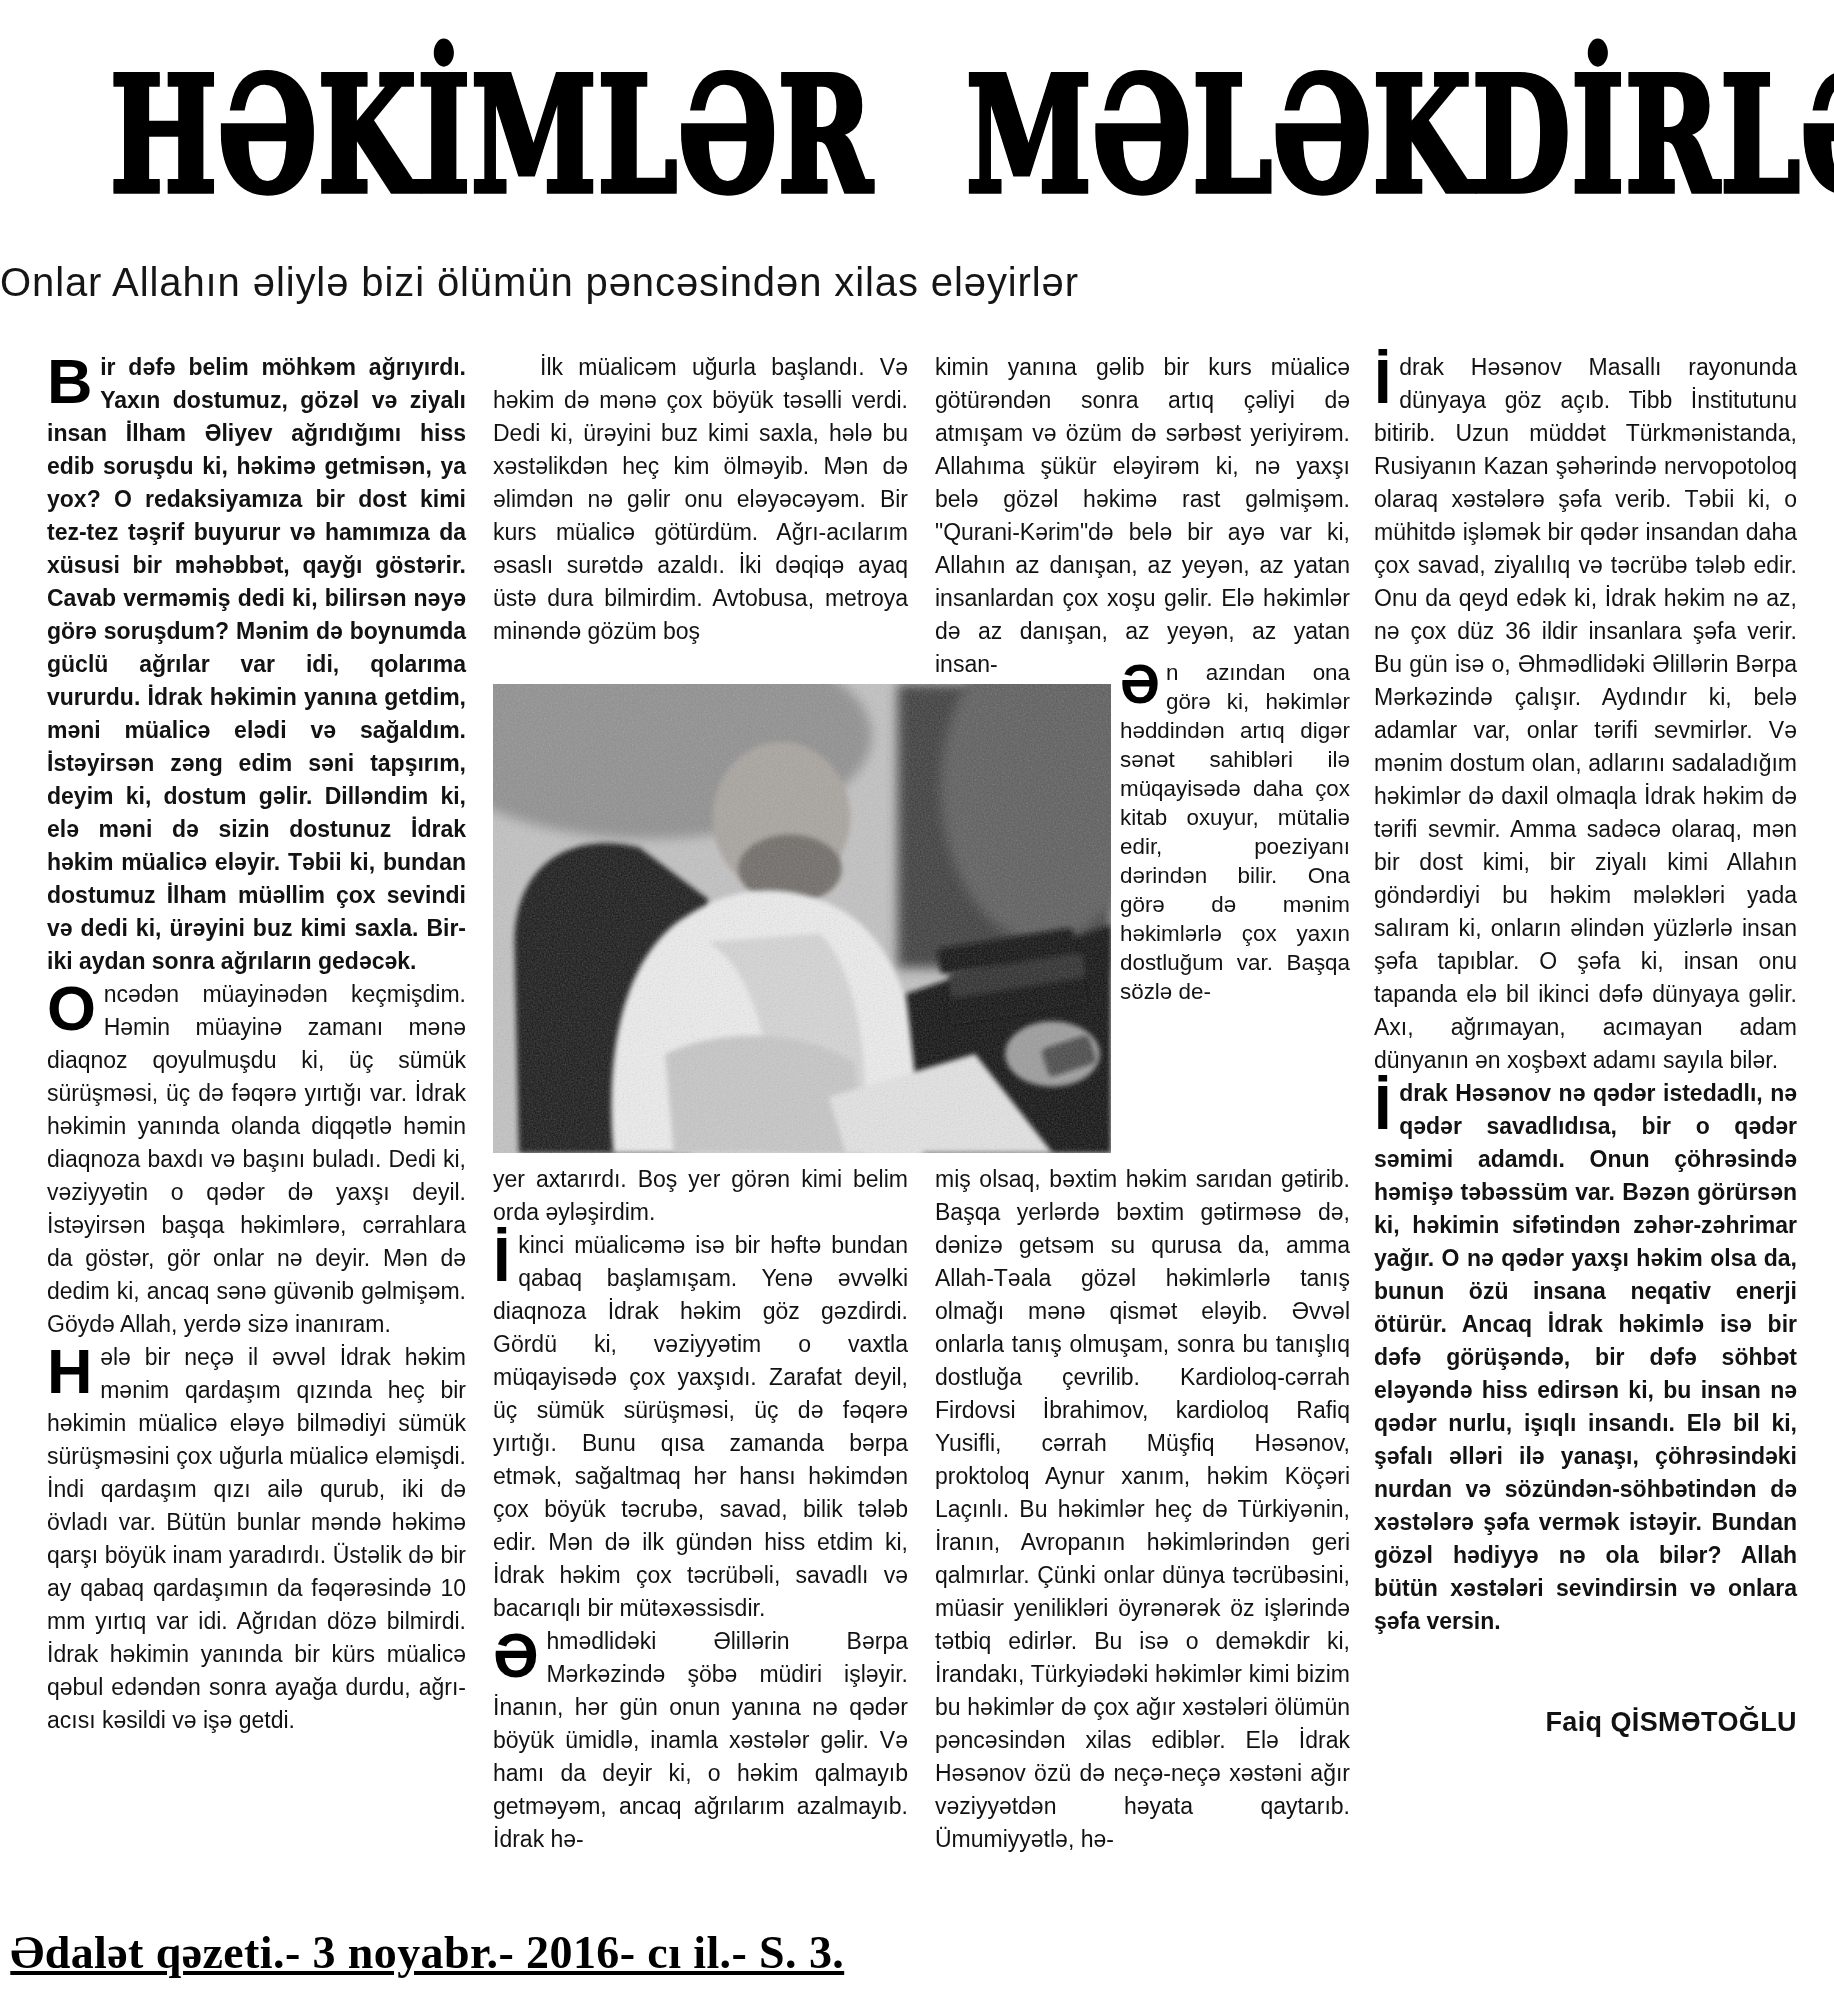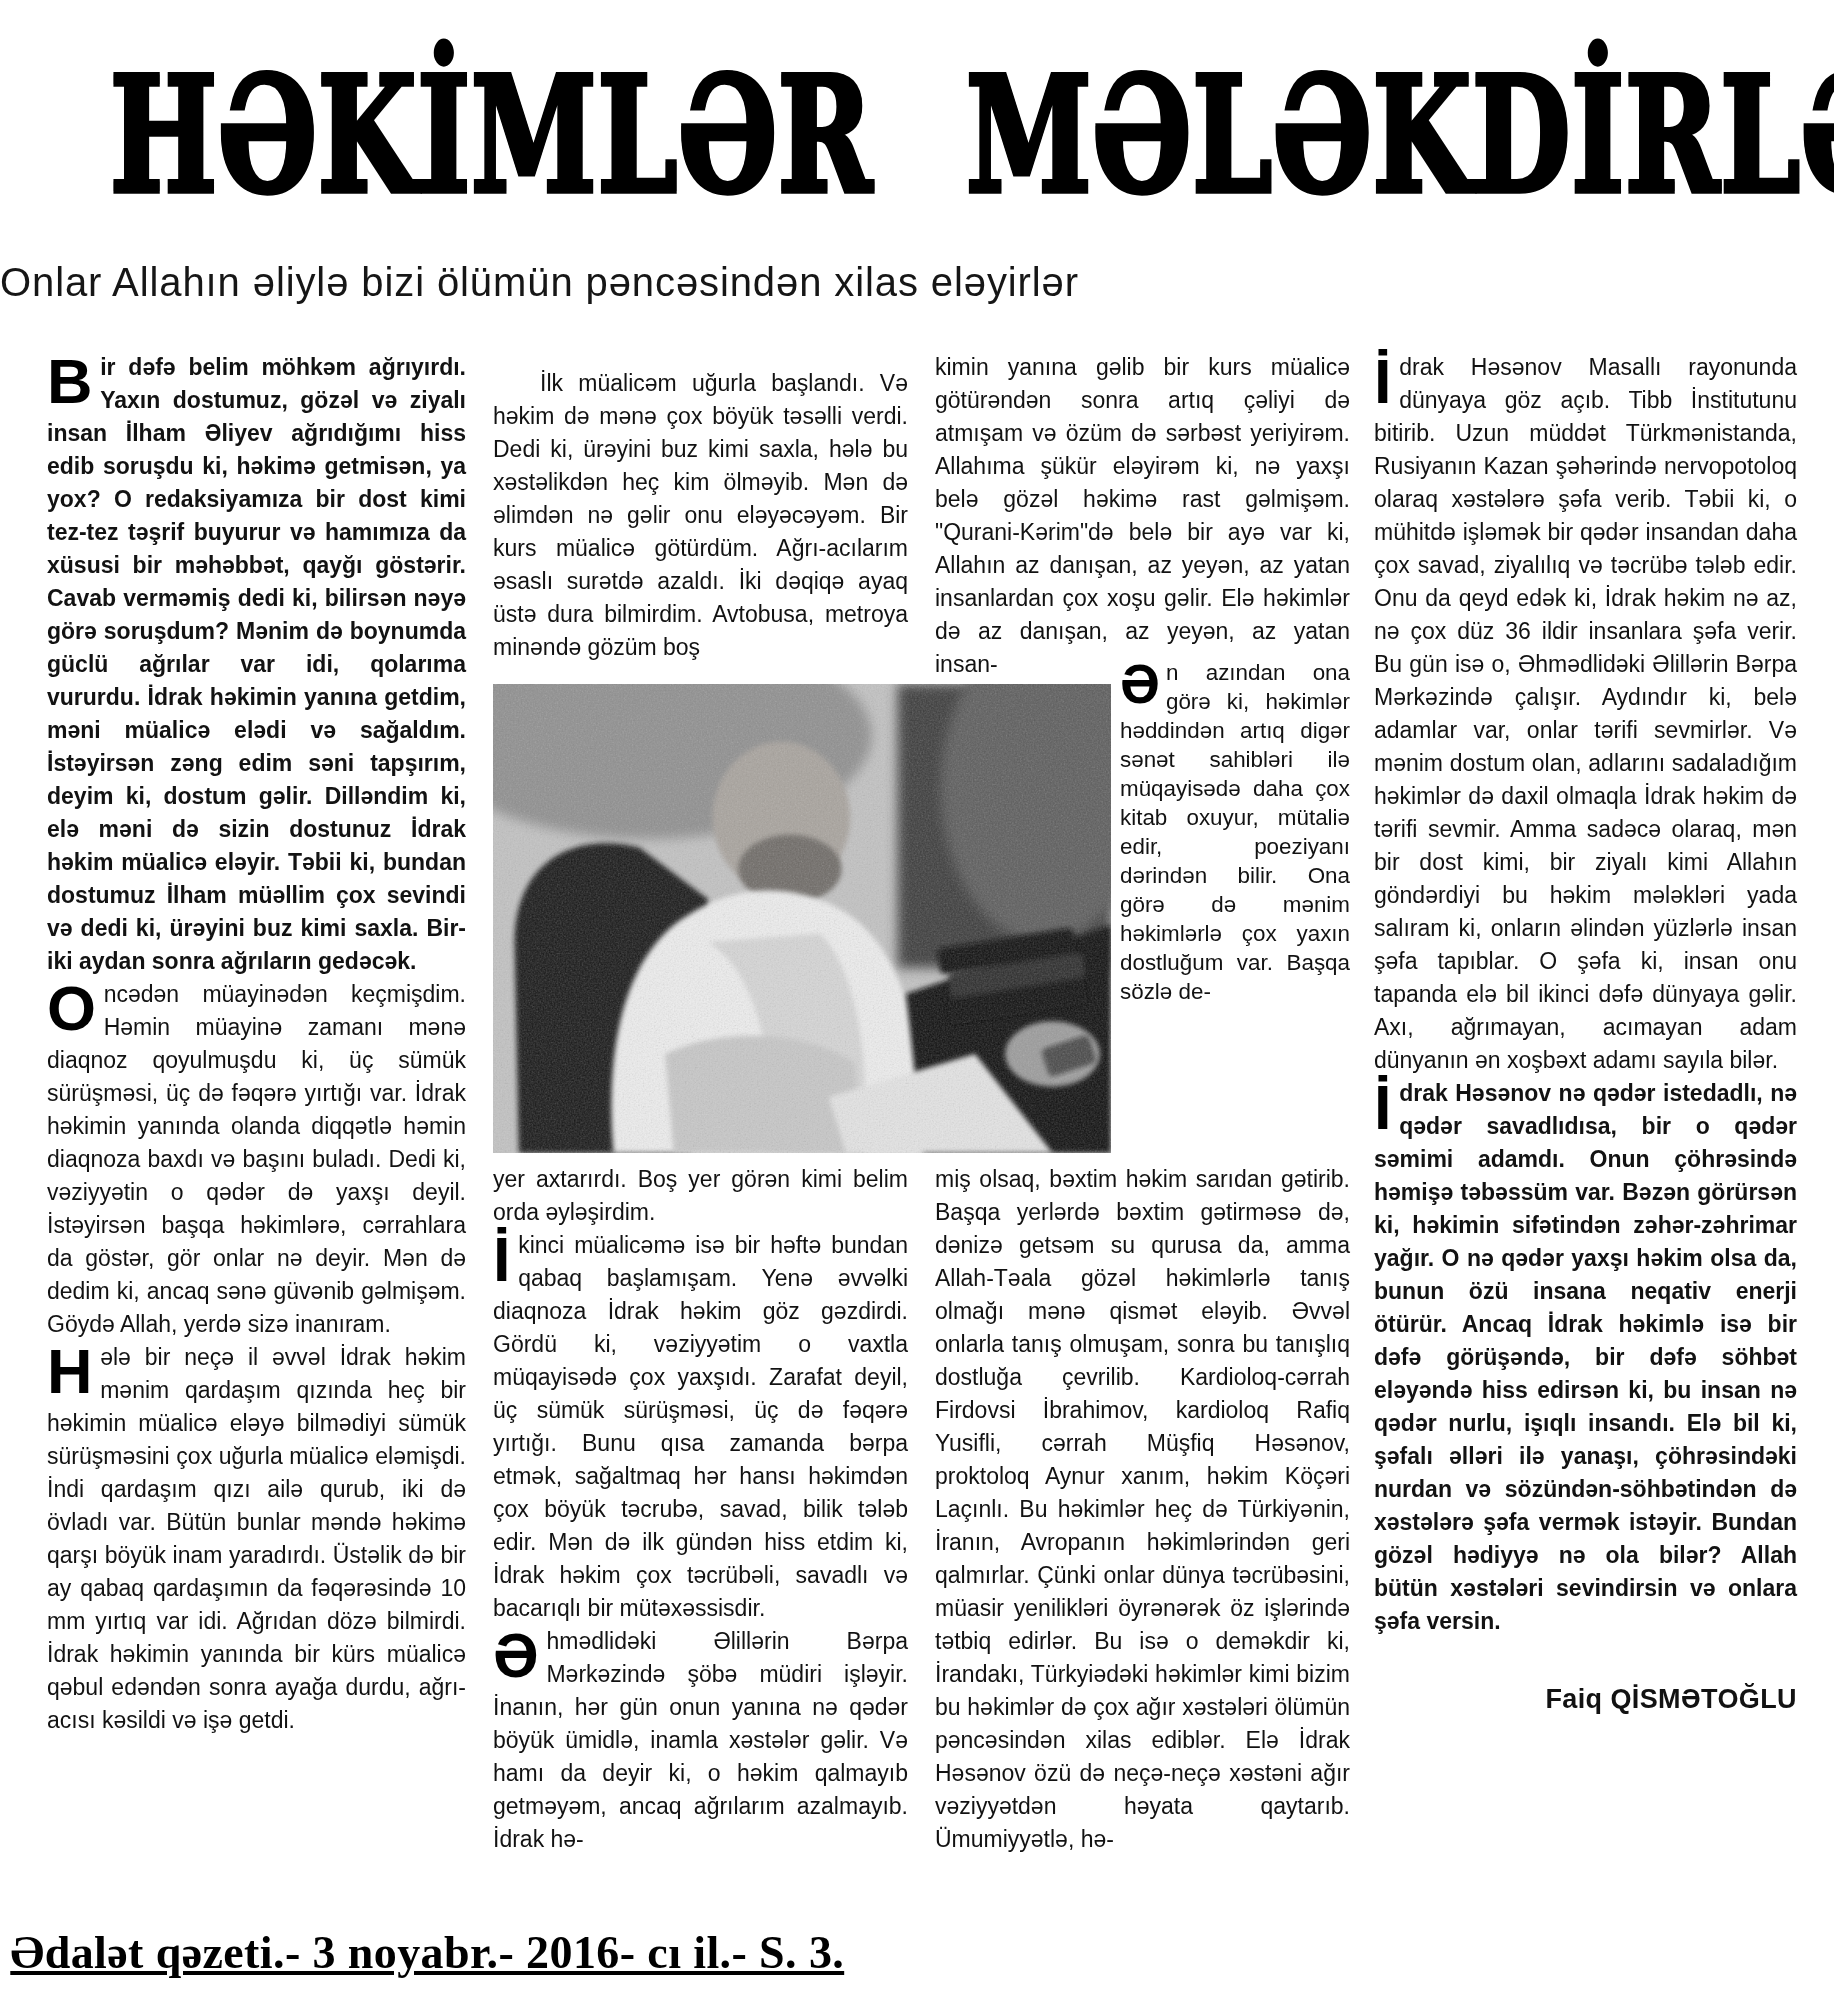--- a/index.html
+++ b/index.html
@@ -19,36 +19,36 @@
   }
   .subhead {
     position:absolute; top:260px; left:0; width:100%;
     font-size:40px; letter-spacing:0.9px; color:#161616;
   }
   .block {
     position:absolute; font-size:23px; line-height:33px;
     text-align:justify; color:#121212;
   }
   #c1  { left:47px;   top:351px;  width:419px; }
-  #c2a { left:493px;  top:351px;  width:415px;margin-top:16px; }
+  #c2a { left:493px;  top:351px;  width:415px; }
   #c2b { left:493px;  top:1163px; width:415px; }
   #c3a { left:935px; top:351px;  width:415px; }
   #c3b { left:1120px; top:658px;  width:230px; font-size:22.4px; line-height:29px; }
   #c3c { left:935px; top:1163px; width:415px; }
   #c4  { left:1374px; top:351px;  width:423px; }
   .para { margin:0; }
   .para.bold { font-weight:bold; }
   .indent { text-indent:47px; }
   .dropcap {
     float:left; font-weight:bold; font-size:63px; line-height:52px;
     margin:4.3px 7.7px 0 0; color:#000;
   }
   #c3b .dropcap { font-size:55px; line-height:46px; margin:3.4px 6px 0 0; }
   .byline {
-    margin-top:45px; text-align:right; font-weight:bold;
+    margin-top:68px; text-align:right; font-weight:bold;
     font-size:27px; letter-spacing:0.4px;
   }
   .photo {
     position:absolute; left:493px; top:684px; width:618px; height:469px;
     background:#c9c9c9; overflow:hidden;
   }
   .photo svg { display:block; width:100%; height:100%; }
   .footer {
     position:absolute; left:10.3px; top:1926px;
     font-family:"Liberation Serif", serif; font-weight:bold;

